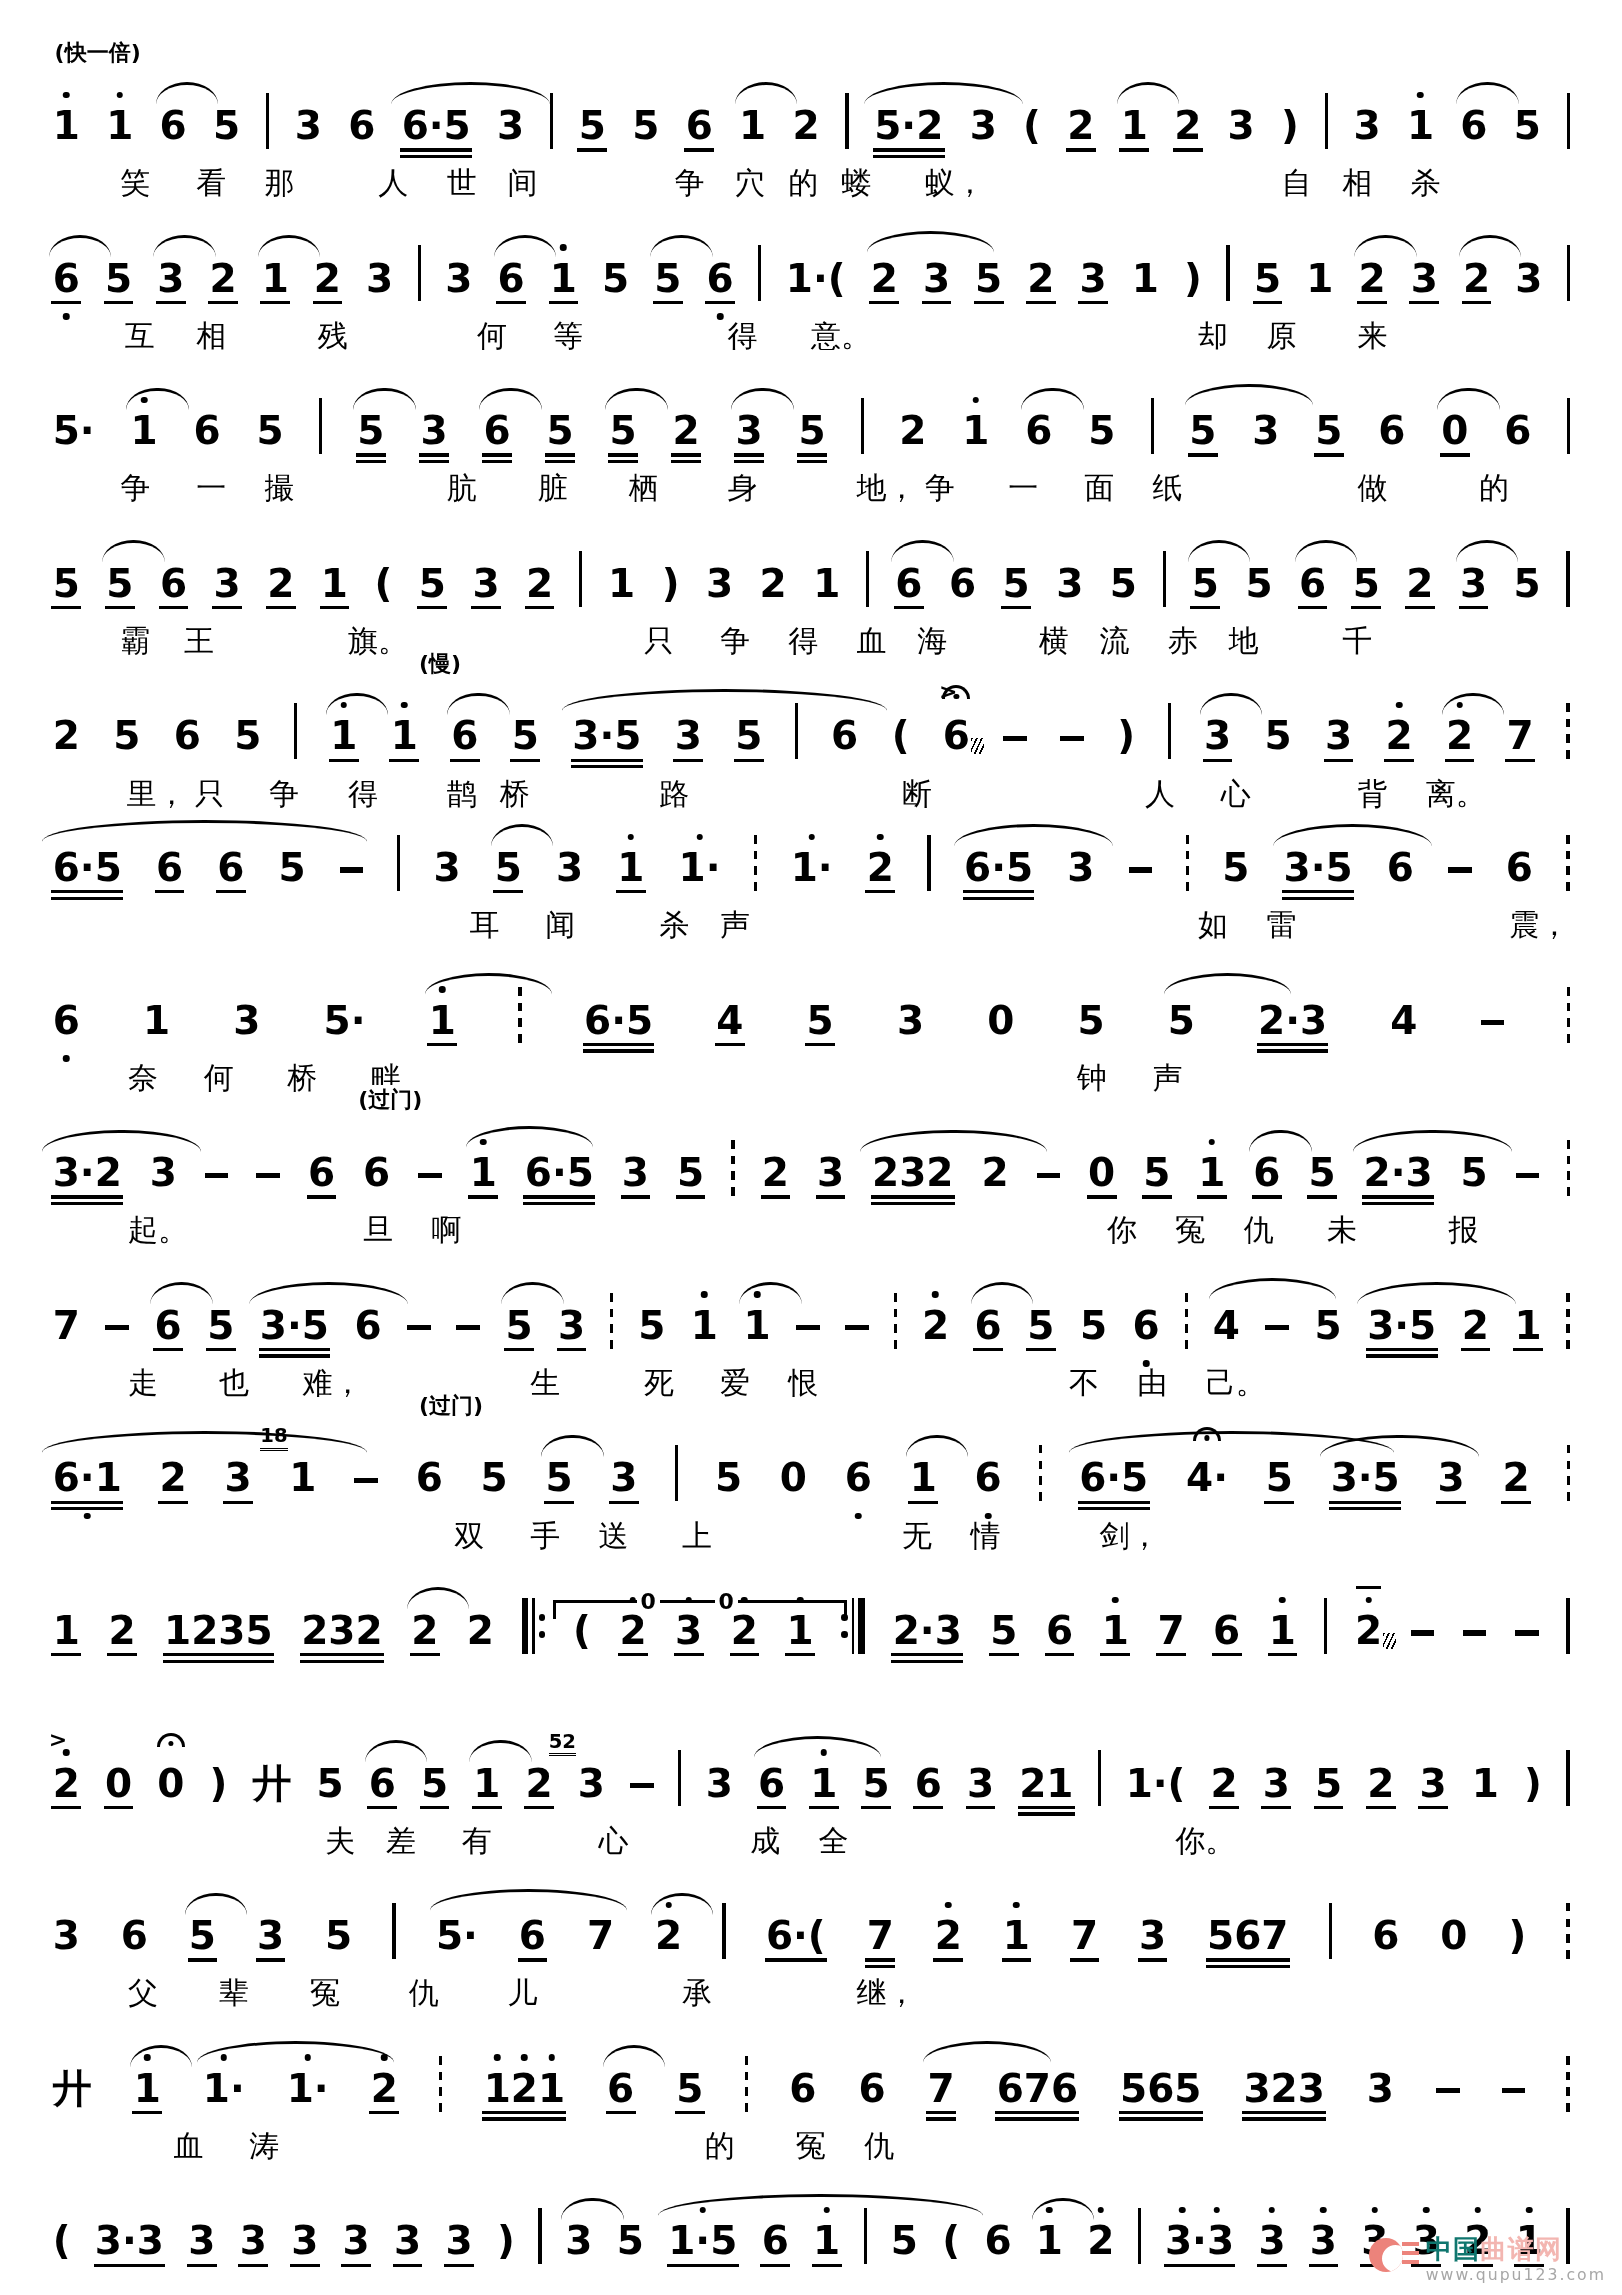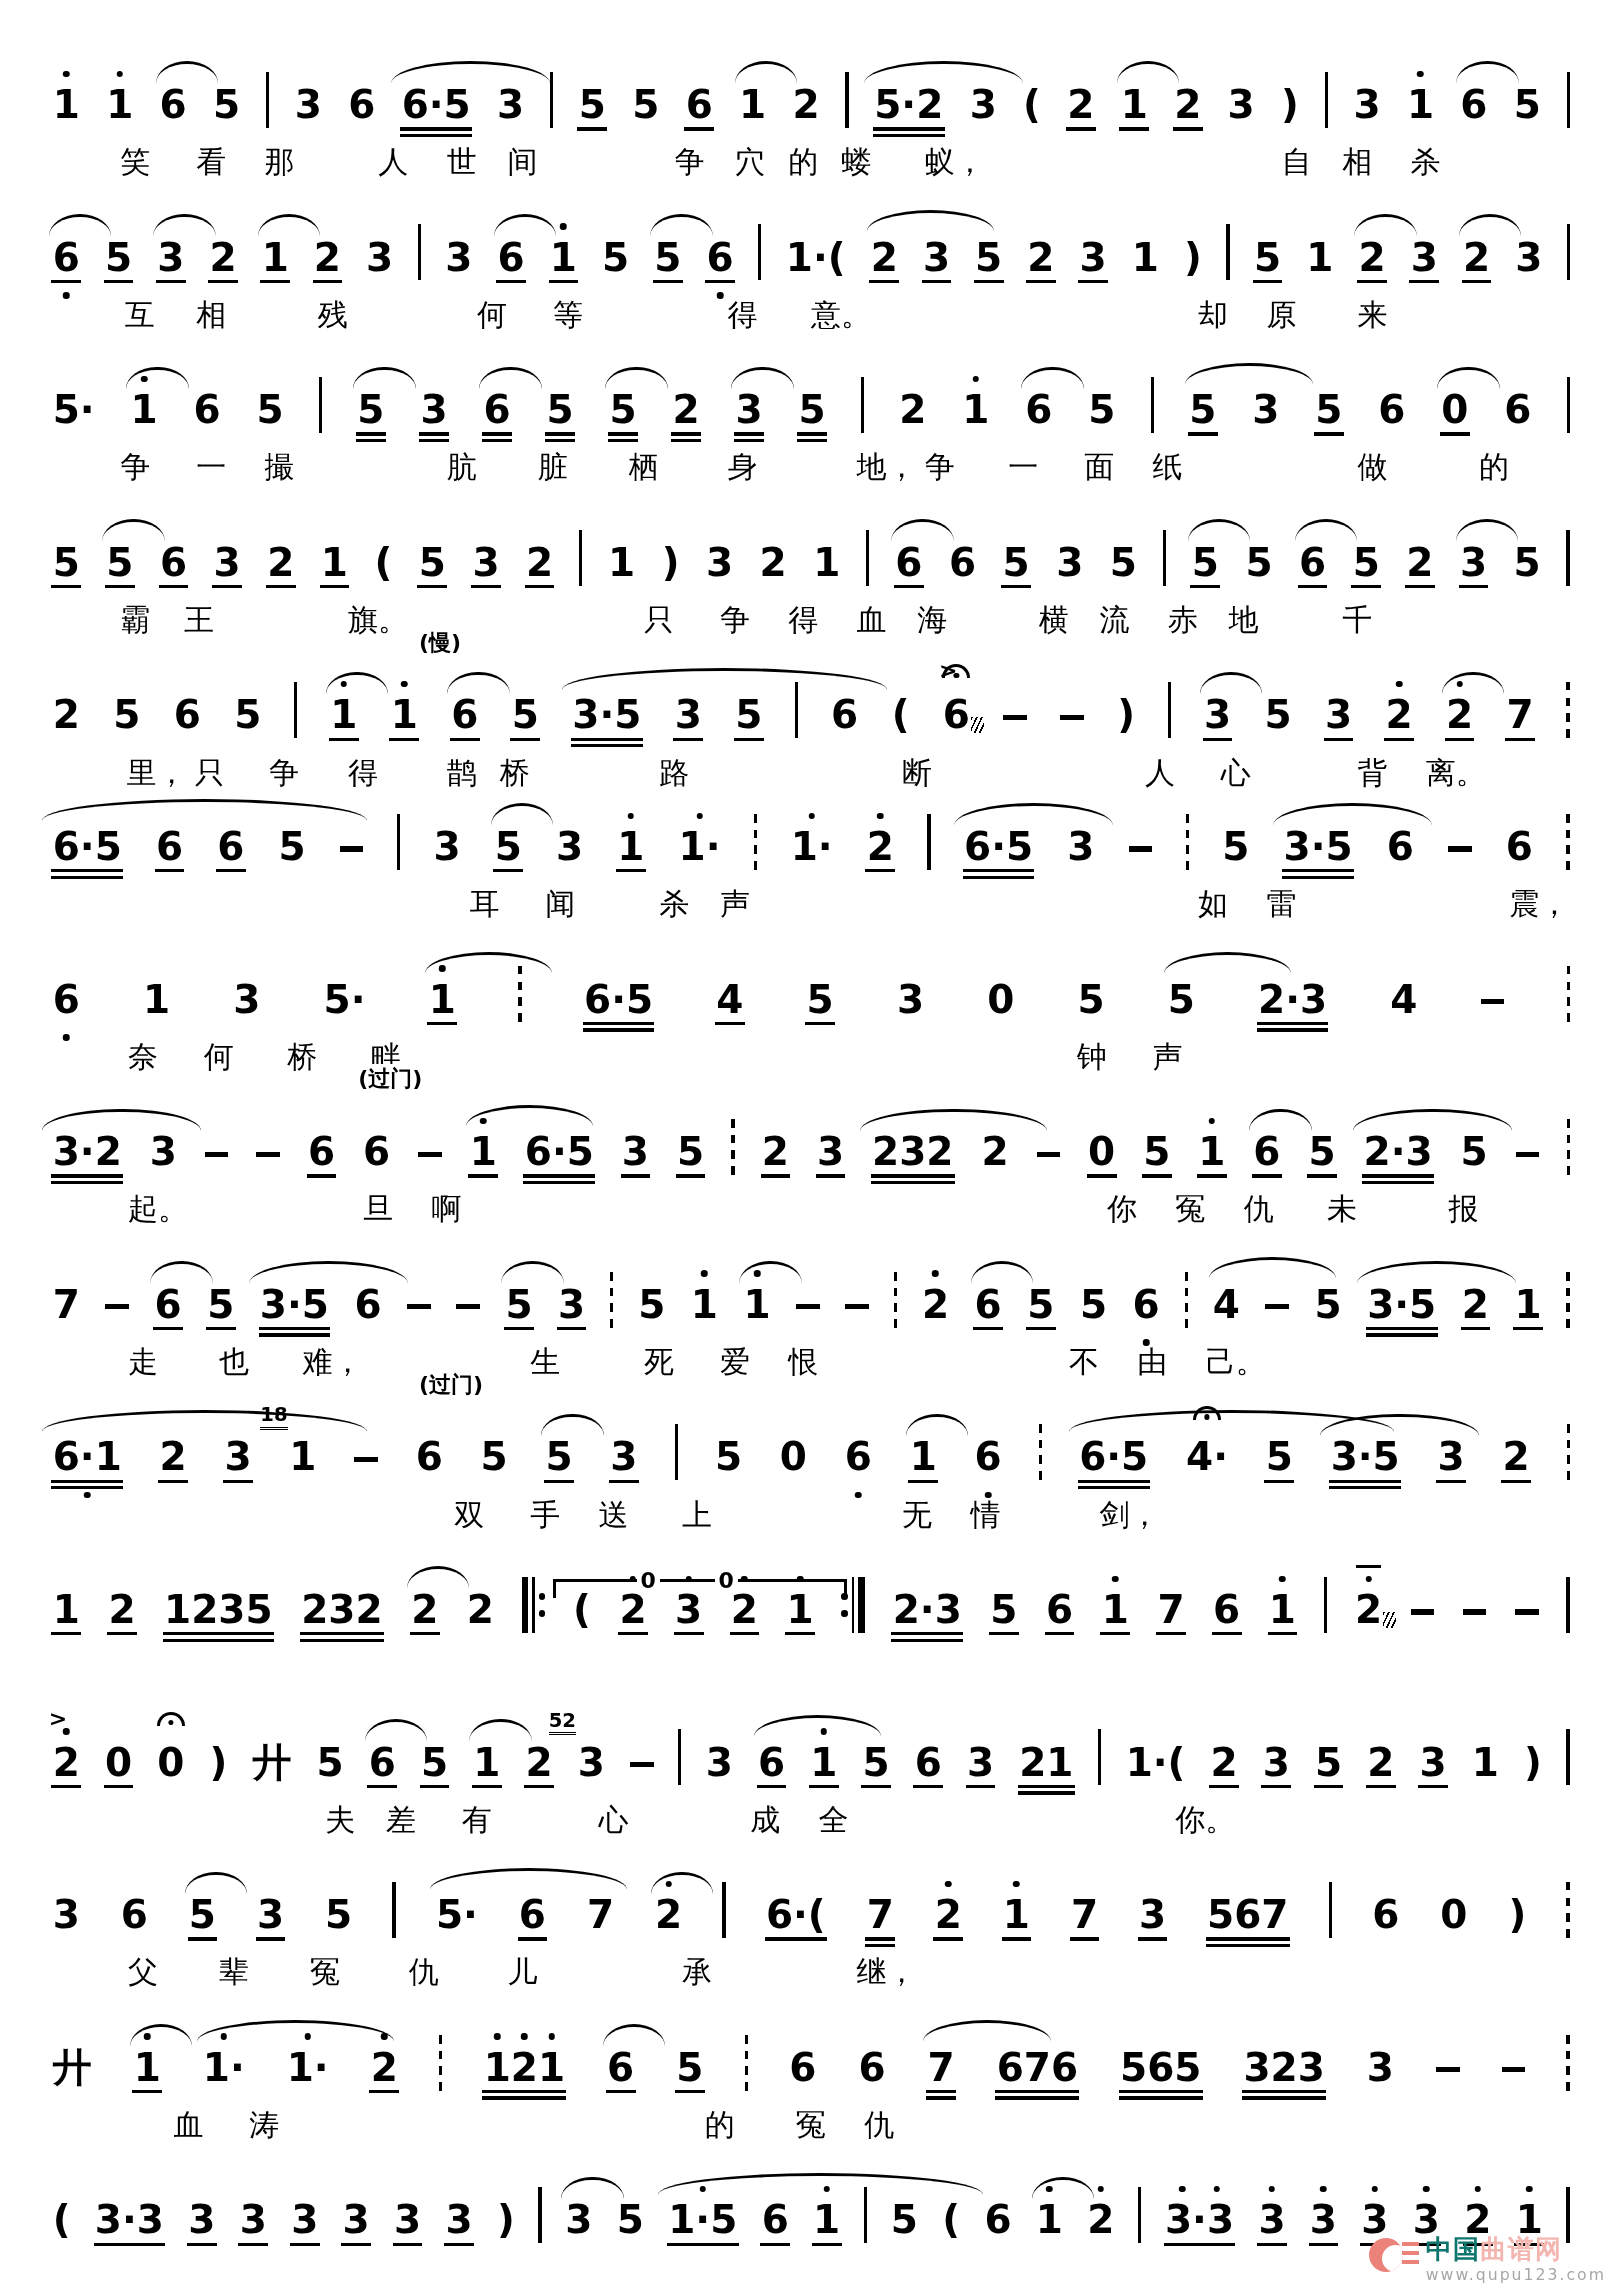--- a/index.html
+++ b/index.html
@@ -55,20 +55,23 @@
   .wm-bars i{display:block;width:17px;height:4.6px;}
   .wm-text{display:flex;flex-direction:column;}
   .wm-cn{font-size:26px;font-weight:800;line-height:1.1;letter-spacing:1.3px;}
   .wm-url{font-size:15.7px;letter-spacing:2px;margin-top:1.3px;}
 </style>
 </head>
 <body>
 
 <div class="sheet">
     <div class="score-line">
+      <div class="labels-row">
+        <span class="label" style="left: 0%;">(快一倍)</span>
+      </div>
       <div class="notes-row">
         <span class="note">1<i class="hd" style="left: 50%;"></i></span>
         <span class="note">1<i class="hd" style="left: 50%;"></i></span>
         <span class="note">6<i class="arc"></i></span>
         <span class="note">5</span>
         <span class="bar"></span>
         <span class="note">3</span>
         <span class="note">6</span>
         <span class="note">6·5<i class="ul1"></i><i class="ul2"></i><i class="arc"></i></span>
         <span class="note">3</span>

